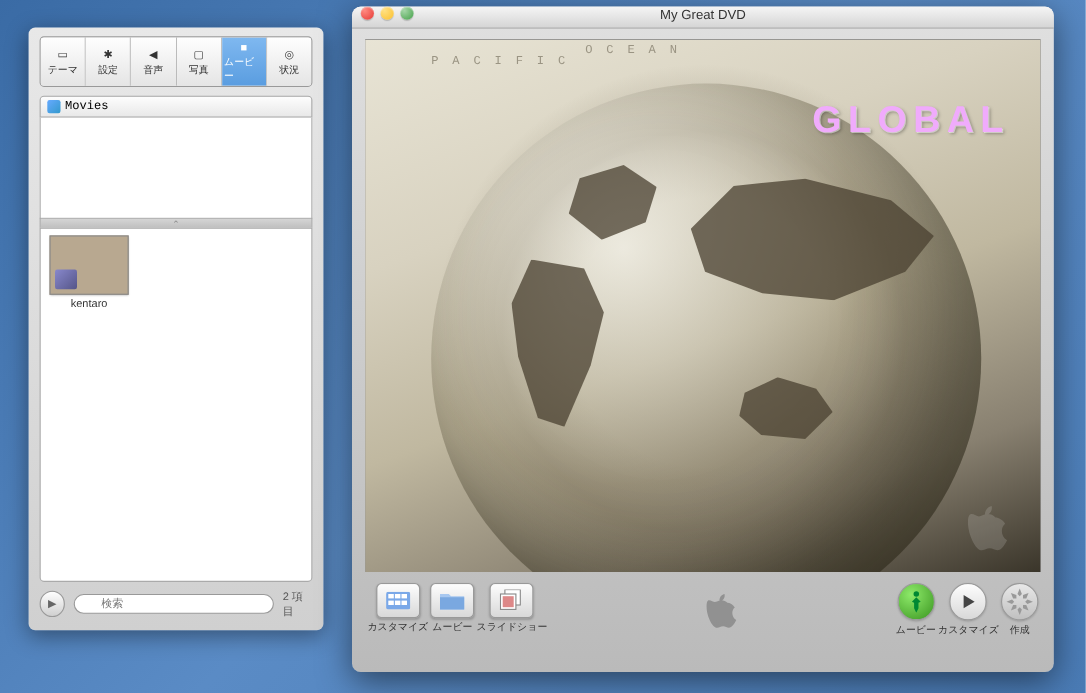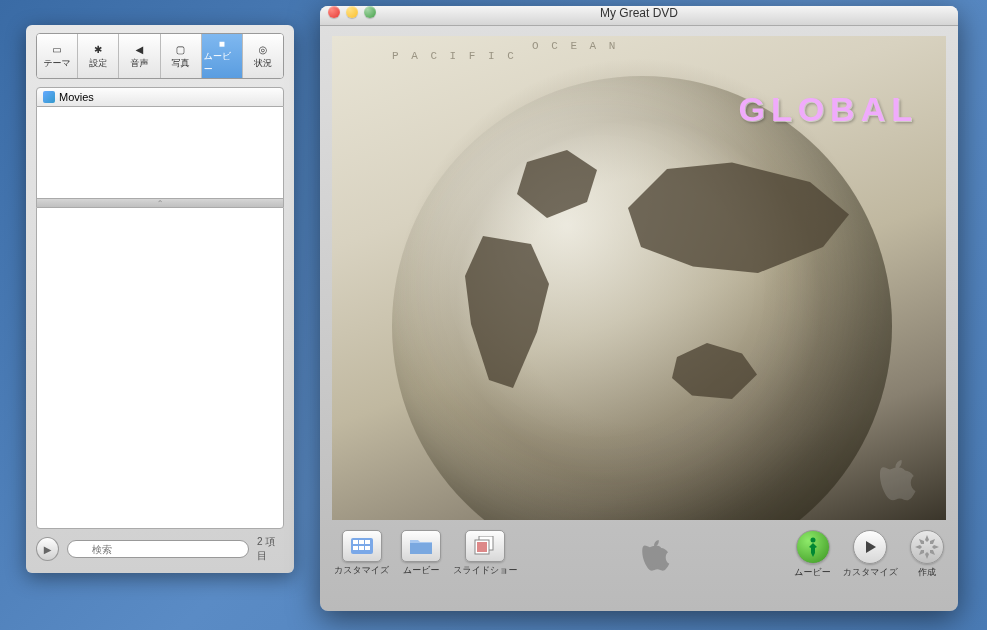--- a/index.html
+++ b/index.html
@@ -67,20 +67,21 @@
 .movies-header {
   margin: 2px 10px 0;
   background: linear-gradient(to bottom, #fdfdfd, #e8e8e8);
   border: 1px solid #aaa;
   border-radius: 4px 4px 0 0;
   padding: 3px 6px;
   font-size: 11px;
   display: flex;
   align-items: flex-end;
   gap: 4px;
+  font-family: Liberation Mono, monospace;
 }
 .movies-header-icon {
   width: 12px; height: 12px;
   background: linear-gradient(135deg,#6af,#39c);
   border-radius: 2px;
 }
 
 .movies-preview {
   margin: 0 10px;
   height: 92px;
@@ -313,21 +314,21 @@
   right: 30px;
   bottom: 18px;
   width: 36px; height: 42px;
   opacity: 0.15;
 }
 
 .bottom-toolbar {
   display: flex;
   align-items: flex-start;
   padding: 2px 14px 8px;
-  gap: 12px;
+  gap: 2px;
 }
 .tb-btn {
   display: flex;
   flex-direction: column;
   align-items: center;
   gap: 2px;
   cursor: pointer;
 }
 .tb-icon {
   width: 40px; height: 32px;
@@ -397,20 +398,24 @@
   </div>
 
   <div class="movies-header">
     <span class="movies-header-icon"></span>
     <span>Movies</span>
   </div>
   <div class="movies-preview"></div>
   <div class="splitter">⌃</div>
 
   <div class="thumb-area">
+    <div class="thumb">
+      <div class="thumb-img movie"></div>
+      <div class="thumb-label">kentaro</div>
+    </div>
   </div>
 
   <div class="left-footer">
     <div class="play-btn">
       <span>▶</span>
     </div>
     <input class="search-field" placeholder="検索" style="">
     <span class="count-label">2 項目</span>
   </div>
 </div>

